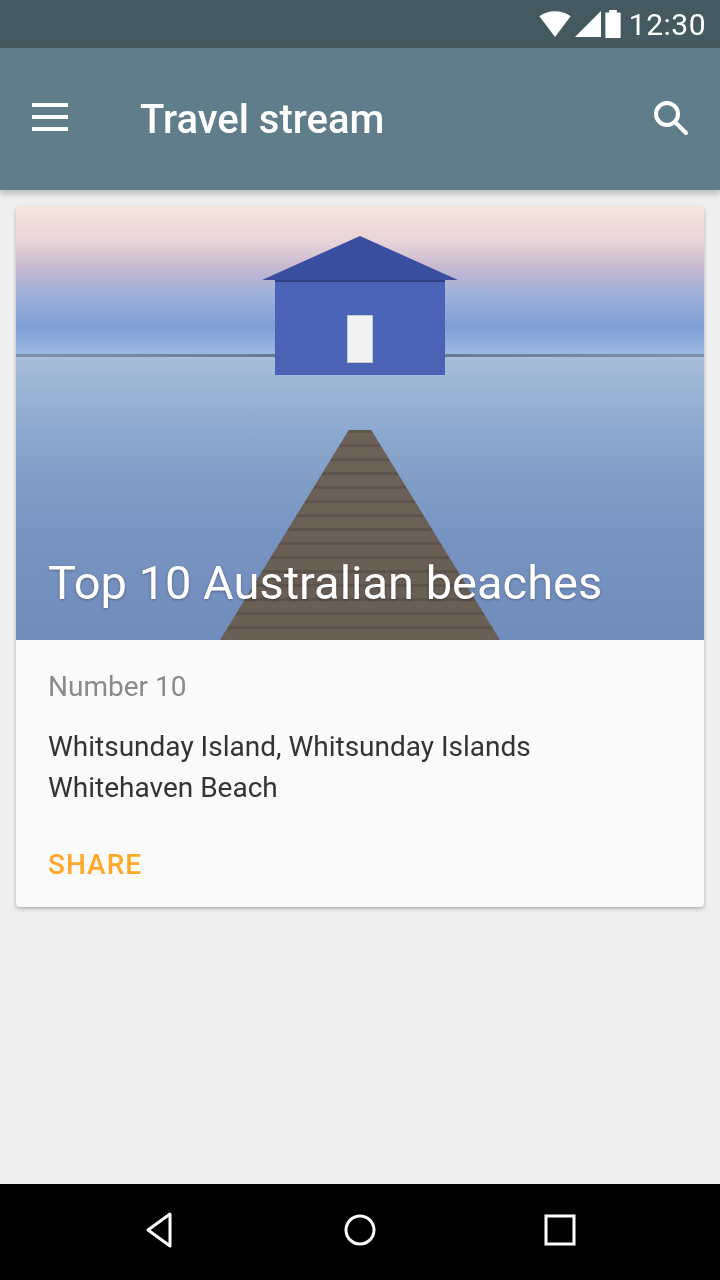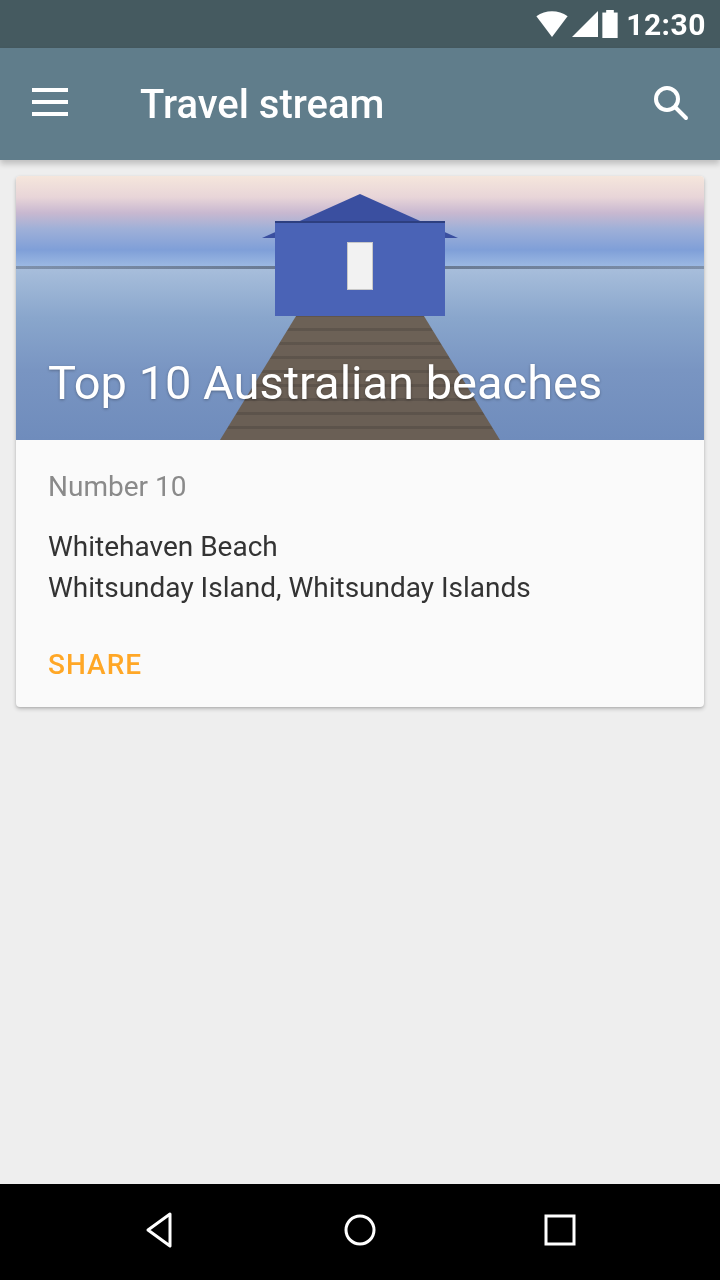--- a/index.html
+++ b/index.html
@@ -10,26 +10,26 @@
     height: 48px;
     background: #455a60;
     display: flex;
     align-items: center;
     justify-content: flex-end;
     padding: 0 14px;
     color: #ffffff;
     font-size: 30px;
     gap: 4px;
   }
-  .status-bar .time { margin-left: 4px; font-weight: 700; letter-spacing: 0.5px; }
+  .status-bar .time { margin-left: 4px; font-weight: 400; letter-spacing: 0.5px; }
   .status-icon { display: inline-flex; align-items: center; }
   
   
   .app-bar {
-    height: 112px;
+    height: 142px;
     background: #607d8b;
     display: flex;
     align-items: center;
     padding: 12px 28px;
     color: #ffffff;
     box-shadow: 0 4px 6px rgba(0,0,0,0.2);
     position: relative;
     z-index: 5;
   }
   .app-bar .menu-btn { width: 44px; height: 44px; display: flex; align-items: center; justify-content: center; cursor: pointer; }
@@ -48,21 +48,21 @@
   .card {
     background: #fafafa;
     border-radius: 4px;
     box-shadow: 0 2px 4px rgba(0,0,0,0.2), 0 1px 2px rgba(0,0,0,0.1);
     margin-bottom: 16px;
     overflow: hidden;
   }
   
   .card-media {
     position: relative;
-    height: 264px;
+    height: 434px;
     display: flex;
     align-items: flex-end;
   }
   .card-media .overlay-title {
     position: relative;
     z-index: 2;
     color: #ffffff;
     font-size: 47px;
     font-weight: 400;
     padding: 0 32px 30px 32px;
@@ -243,22 +243,22 @@
       <div class="water"></div>
       <div class="horizon"></div>
       <div class="pier"></div>
       <div class="roof"></div>
       <div class="house"></div>
       <div class="door"></div>
       <div class="overlay-title">Top 10 Australian beaches</div>
     </div>
     <div class="card-body">
       <div class="card-subtitle">Number 10</div>
+      <div class="card-text">Whitsunday Island, Whitsunday Islands</div>
       <div class="card-text">Whitehaven Beach</div>
-      <div class="card-text">Whitsunday Island, Whitsunday Islands</div>
     </div>
     <div class="card-actions">
       <span class="card-action">SHARE</span>
     </div>
   </div>
 
 
 </div>
 
 <div class="nav-bar">

